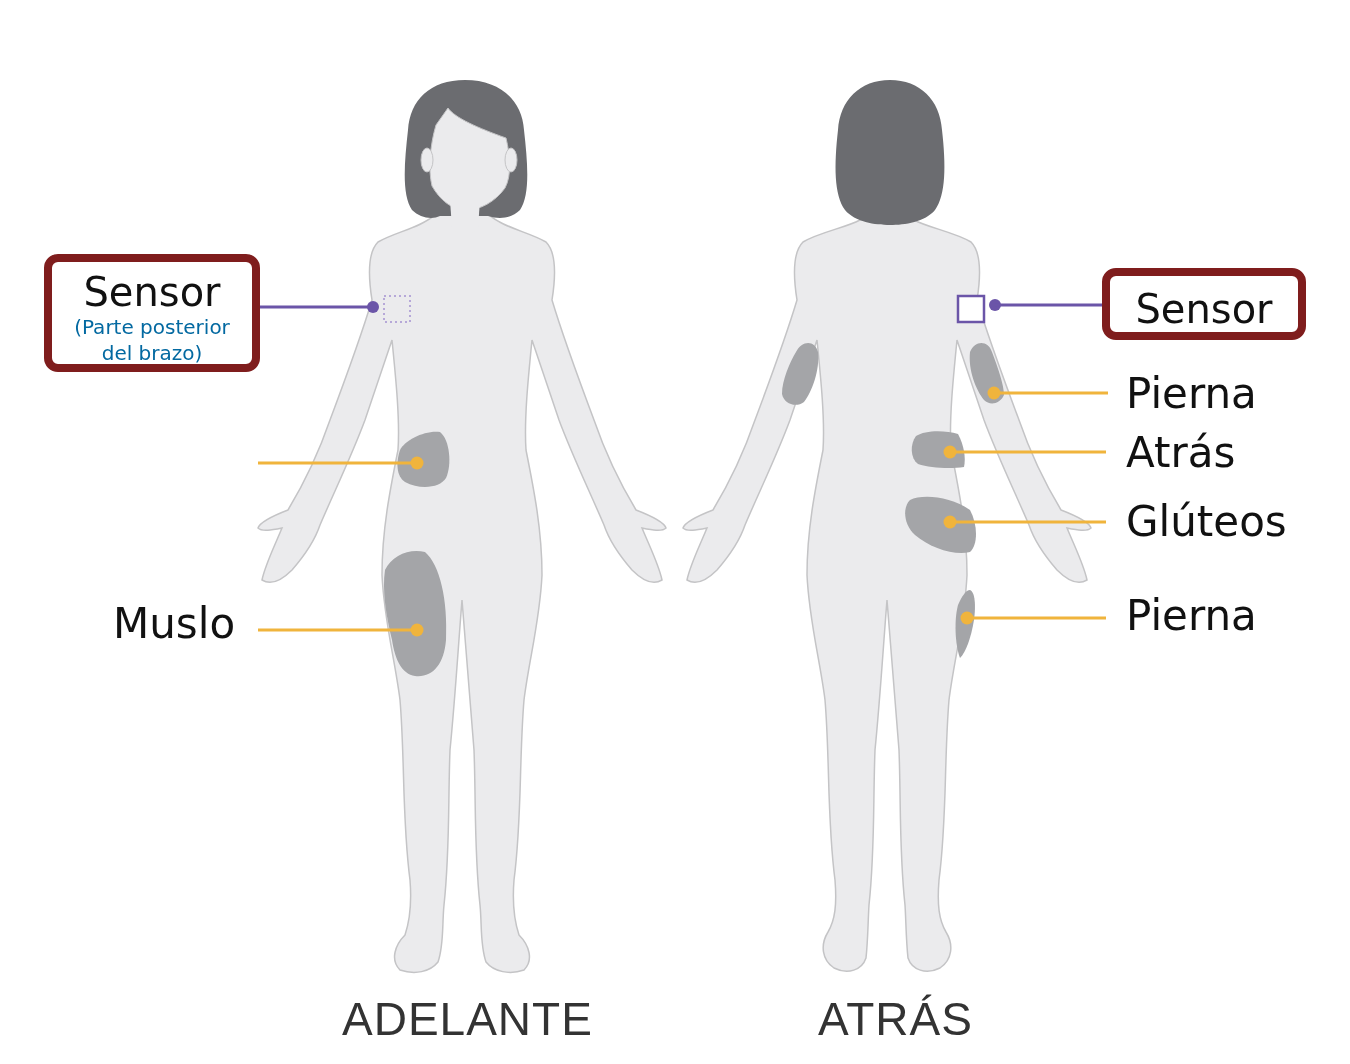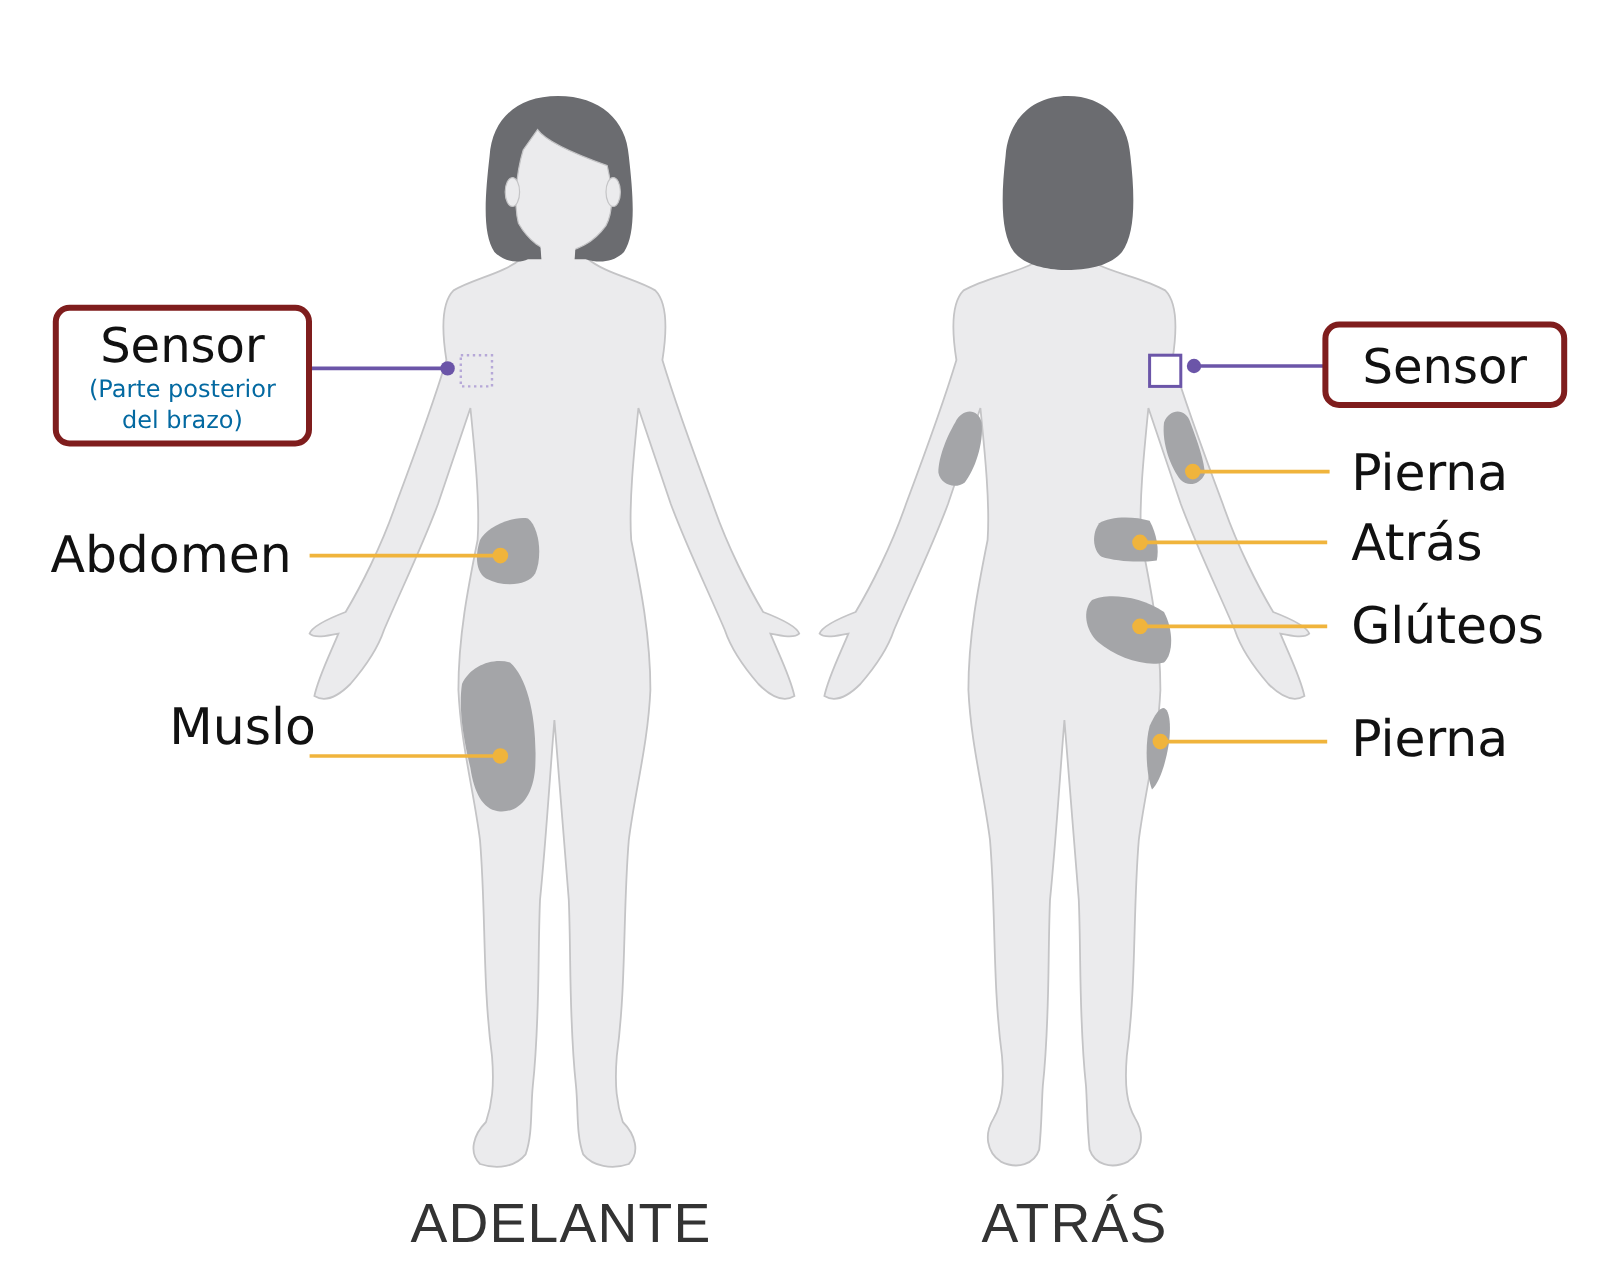--- a/index.html
+++ b/index.html
@@ -1,20 +1,20 @@
 <!DOCTYPE html>
 <html><head>
   <meta charset="utf-8">
   <style>
     html, body { margin: 0; padding: 0; background: #ffffff; }
     body { width: 1350px; height: 1064px; position: relative; overflow: hidden;
            font-family: "DejaVu Sans", "Liberation Sans", sans-serif; color: #1a1a1a; }
     .stage { position: absolute; left: 0; top: 0; width: 1350px; height: 1064px; }
     svg.figures { position: absolute; left: 0; top: 0; }
-    .callout-box { position: absolute; border: 5px solid #7f1d1d; border-radius: 14px;
+    .callout-box { position: absolute; border: 8px solid #7f1d1d; border-radius: 14px;
                    background: #fff; box-sizing: border-box; text-align: center; }
     .callout-box .title { font-size: 40px; line-height: 44px; color: #111; }
     .callout-box .sub { font-size: 20px; line-height: 26px; color: #0369a1; }
     .label { position: absolute; font-size: 42px; line-height: 46px; color: #111; white-space: nowrap; }
     .view-label { position: absolute; font-size: 46px; line-height: 50px; color: #333;
                   font-family: "Liberation Sans", sans-serif; letter-spacing: 1px; }
   </style>
 </head>
 <body>
 
@@ -170,22 +170,21 @@
   <div class="callout-box" style="left:44px; top:254px; width:216px; height:118px; padding-top:8px;">
     <div class="title">Sensor</div>
     <div class="sub">(Parte posterior</div>
     <div class="sub">del brazo)</div>
   </div>
 
   <div class="callout-box" style="left:1102px; top:268px; width:204px; height:72px; padding-top:11px;">
     <div class="title">Sensor</div>
   </div>
 
-  <div class="label" style="left:42px; top:440px;">Abdomen</div>
-  <div class="label" style="left:113px; top:583px;margin-left:28px;">Muslo</div>
+  <div class="label" style="left:113px; top:601px;">Muslo</div>
 
   <div class="label" style="left:1126px; top:371px;">Pierna</div>
   <div class="label" style="left:1126px; top:430px;">Atrás</div>
   <div class="label" style="left:1126px; top:499px;">Glúteos</div>
   <div class="label" style="left:1126px; top:593px;">Pierna</div>
 
   <div class="view-label" style="left:342px; top:994px;">ADELANTE</div>
   <div class="view-label" style="left:818px; top:994px;">ATRÁS</div>
 
 </div>

